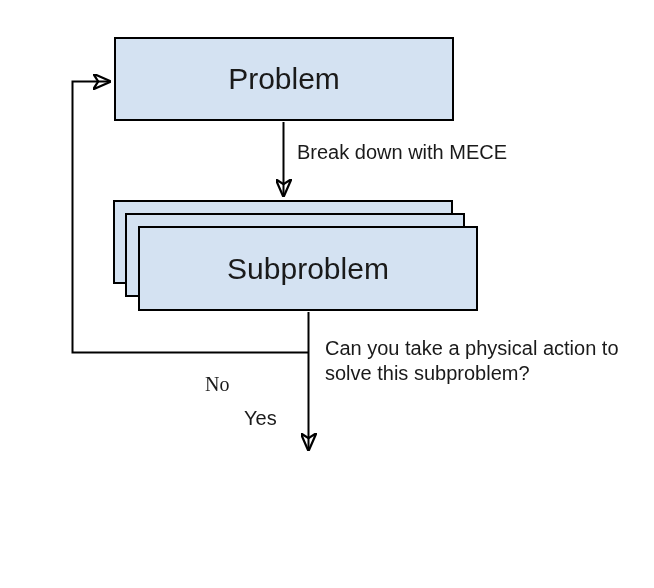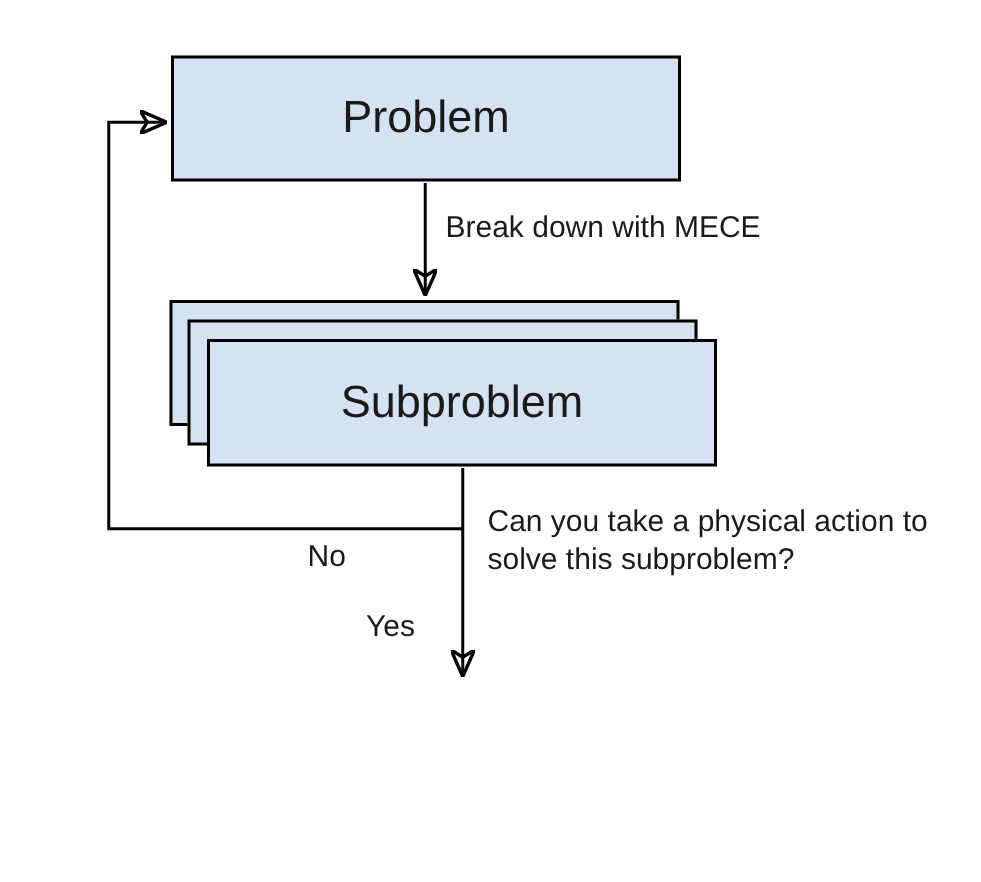--- a/index.html
+++ b/index.html
@@ -47,21 +47,21 @@
   .node-gosolve{left:138px;top:454px;width:340px;height:85px;}
   .edge-label{
     position:absolute;
     font-size:20px;
     line-height:25px;
     color:var(--text-color);
     white-space:nowrap;
   }
   .label-breakdown{left:297px;top:140px;}
   .label-question{left:325px;top:336px;white-space:normal;}
-  .label-no{left:205px;top:359px;}
+  .label-no{left:205px;top:372px;font-family:Liberation Serif, serif;}
   .label-yes{left:244px;top:406px;}
 </style>
 </head>
 <body>
 
 <div class="canvas">
 
   <svg class="connectors" viewBox="0 0 654 588" xmlns="http://www.w3.org/2000/svg">
     <defs>
       <marker id="arrow" markerUnits="userSpaceOnUse" markerWidth="18" markerHeight="16" viewBox="0 0 16 14" refX="15" refY="7" orient="auto">

